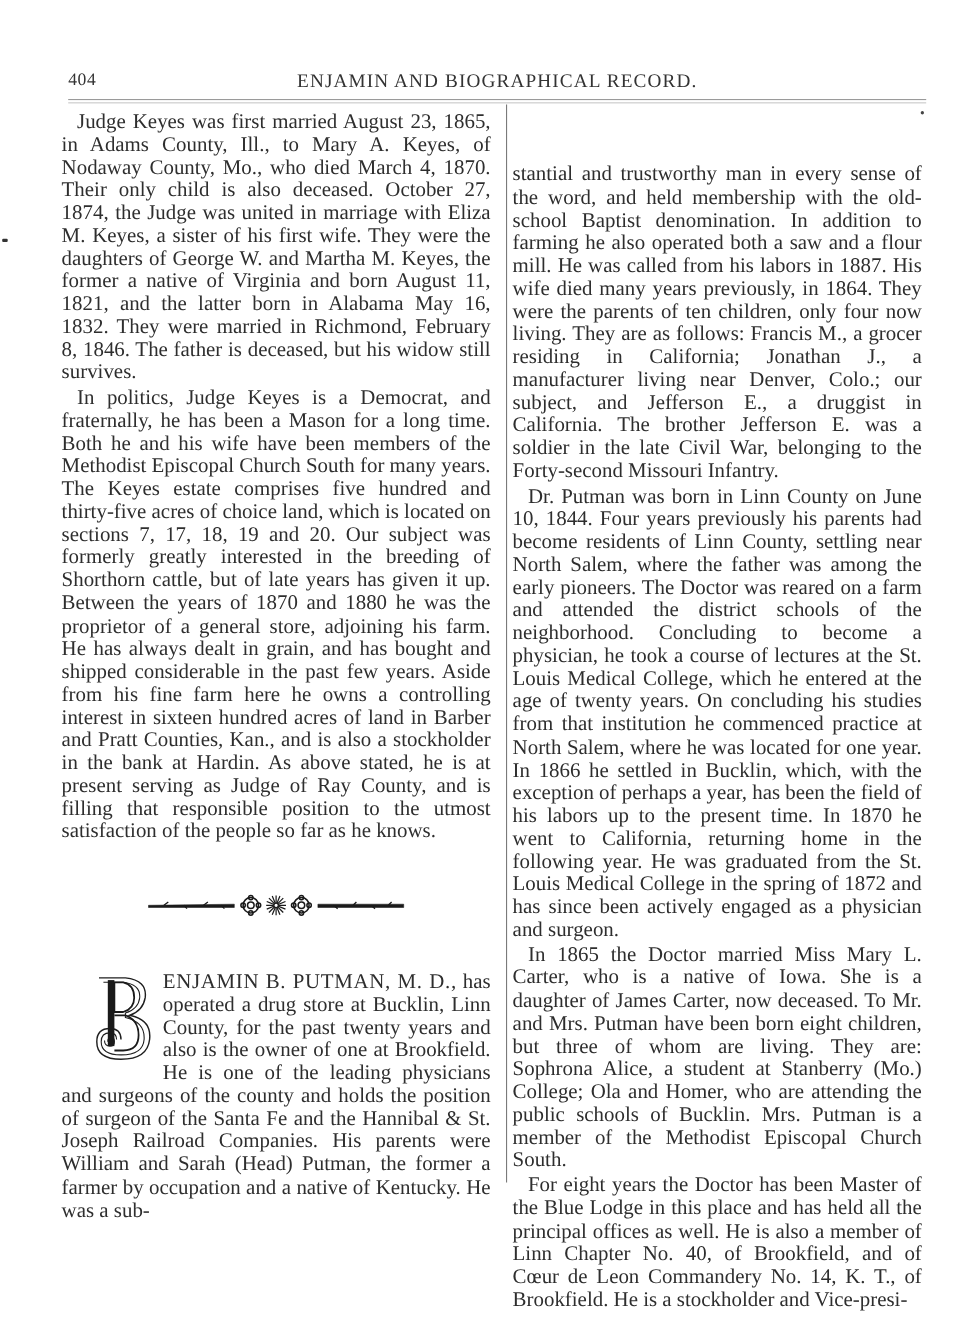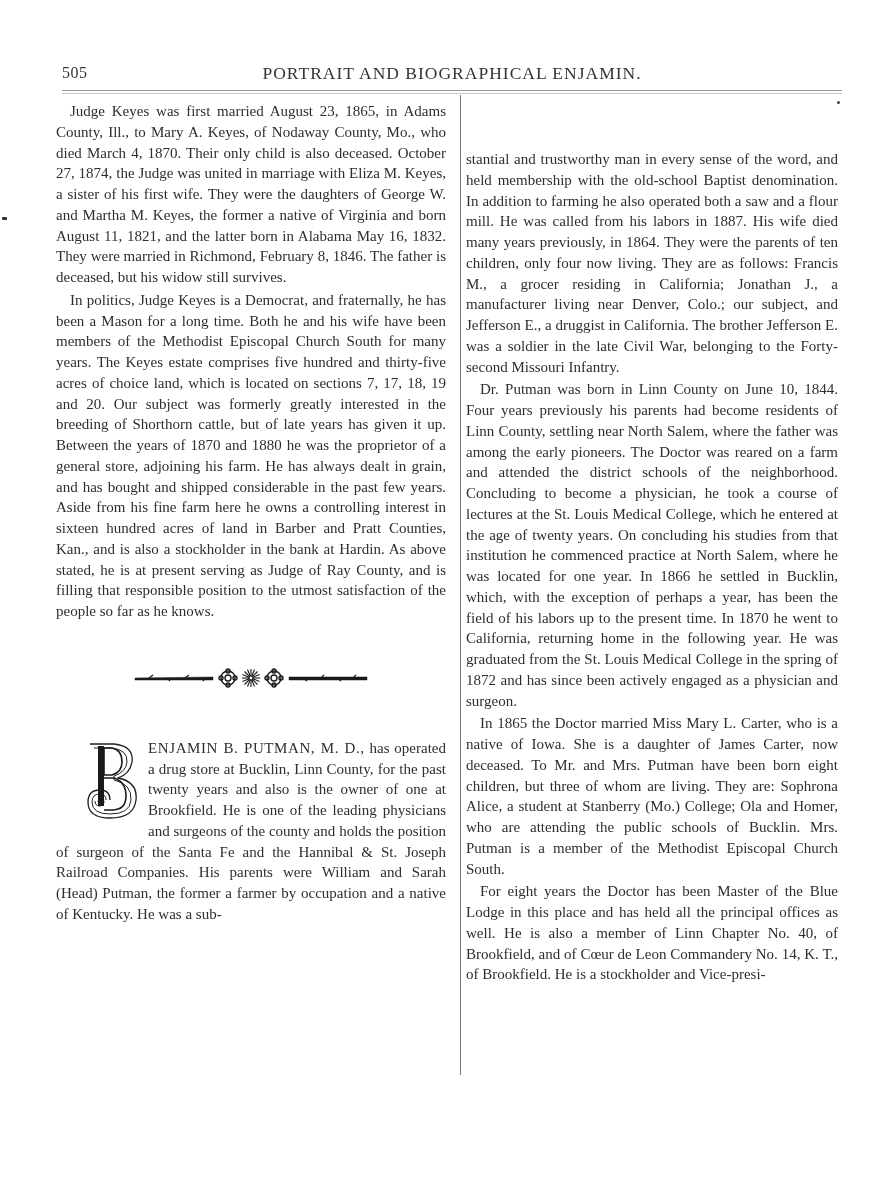--- a/index.html
+++ b/index.html
@@ -66,21 +66,21 @@
       left: 460px;
       top: 95px;
       width: 1px;
       height: 980px;
       background: #7a7a7a;
     }
     .column {
       position: absolute;
       top: 101px;
       width: 390px;
-      font-size: 15px;
+      font-size: 19px;
       line-height: 20.75px;
       text-align: justify;
       color: #2e2e2e;
     }
     .col-left { left: 56px; }
     .col-right { left: 466px; width: 372px; }
     .para {
       margin: 0;
       text-indent: 14px;
       hyphens: manual;
@@ -123,22 +123,22 @@
   </style>
 </head>
 <body>
 
 <div class="page">
 
   <div class="stray-mark"></div>
   <div class="stray-dot" style="left:837px;top:101px;"></div>
 
   <div class="running-head">
-    <span class="page-number">505</span>
-    <span class="running-title">PORTRAIT AND BIOGRAPHICAL ENJAMIN.</span>
+    <span class="page-number">404</span>
+    <span class="running-title">ENJAMIN AND BIOGRAPHICAL RECORD.</span>
   </div>
   <div class="head-rule"></div>
   <div class="head-rule-2"></div>
 
   <div class="column-divider"></div>
 
   <div class="column col-left">
     <p class="para">Judge Keyes was first married August 23, 1865, in Adams County, Ill., to Mary A. Keyes, of Nodaway County, Mo., who died March 4, 1870. Their only child is also deceased. October 27, 1874, the Judge was united in marriage with Eliza M. Keyes, a sister of his first wife. They were the daughters of George W. and Martha M. Keyes, the former a native of Virginia and born August 11, 1821, and the latter born in Alabama May 16, 1832. They were married in Richmond, February 8, 1846. The father is deceased, but his widow still survives.</p>
     <p class="para">In politics, Judge Keyes is a Democrat, and fraternally, he has been a Mason for a long time. Both he and his wife have been members of the Methodist Episcopal Church South for many years. The Keyes estate comprises five hundred and thirty-five acres of choice land, which is located on sections 7, 17, 18, 19 and 20. Our subject was formerly greatly interested in the breeding of Shorthorn cattle, but of late years has given it up. Between the years of 1870 and 1880 he was the proprietor of a general store, adjoining his farm. He has always dealt in grain, and has bought and shipped considerable in the past few years. Aside from his fine farm here he owns a controlling interest in sixteen hundred acres of land in Barber and Pratt Counties, Kan., and is also a stockholder in the bank at Hardin. As above stated, he is at present serving as Judge of Ray County, and is filling that responsible position to the utmost satisfaction of the people so far as he knows.</p>
 

